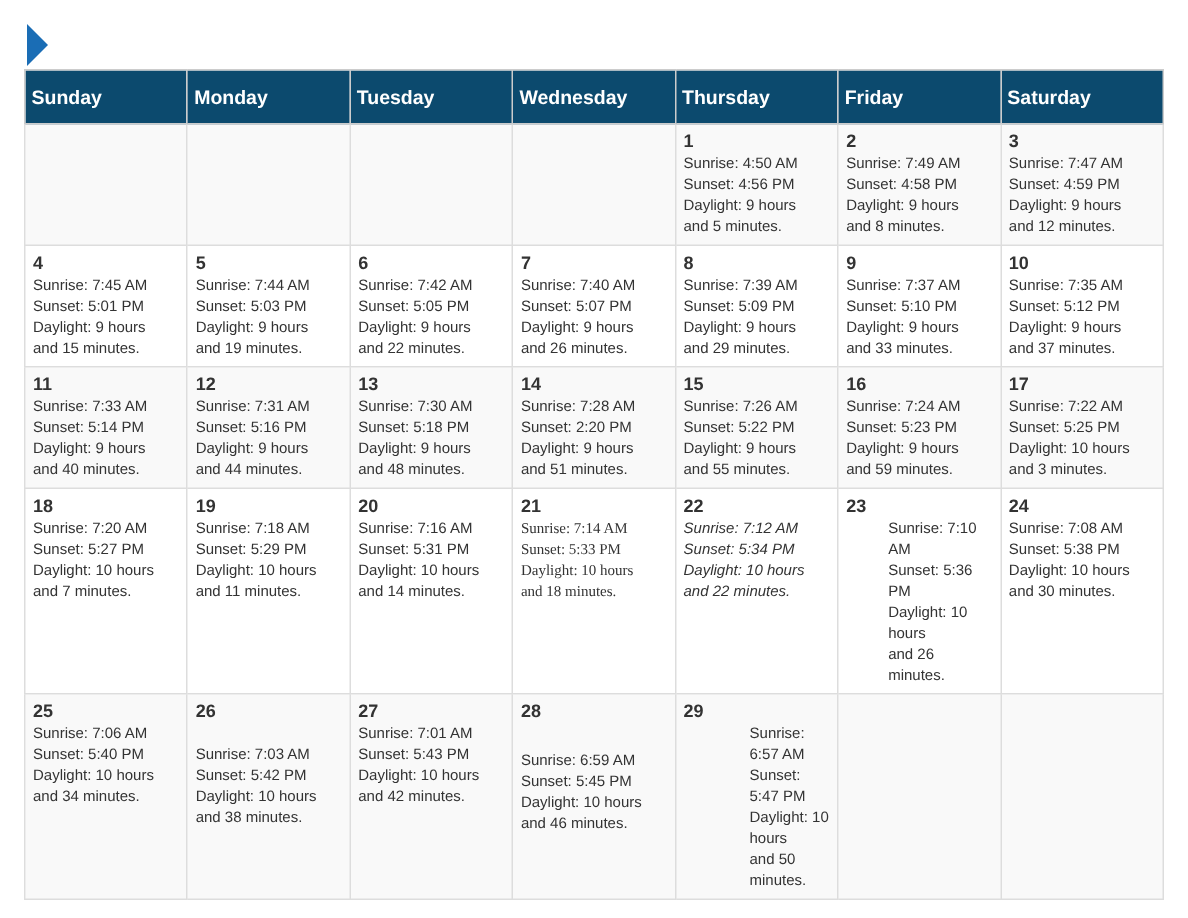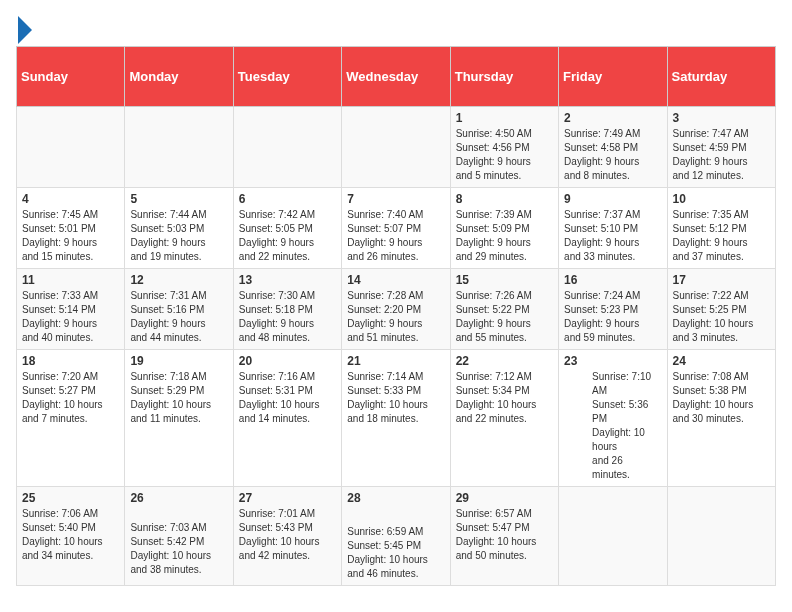--- a/index.html
+++ b/index.html
@@ -49,25 +49,25 @@
       font-size: 16px;
       color: #444;
       margin-top: 2px;
     }
     .calendar-table {
       width: 100%;
       border-collapse: collapse;
       margin-top: 8px;
     }
     .calendar-table th {
-      background-color: #ef4444;
+      background-color: #0c4a6e;
       color: #fff;
       font-size: 13px;
       font-weight: bold;
-      padding: 22px 4px;
+      padding: 10px 4px;
       text-align: left;
       border: 1px solid #ccc;
     }
     .calendar-table td {
       vertical-align: top;
       border: 1px solid #ddd;
       padding: 4px 5px;
       font-size: 10.5px;
       color: #333;
       height: 80px;
@@ -273,28 +273,28 @@
         </td>
         <td>
           <span class="day-number">20</span>
           <div class="day-info" style="white-space: pre-line;">Sunrise: 7:16 AM
 Sunset: 5:31 PM
 Daylight: 10 hours
 and 14 minutes.</div>
         </td>
         <td>
           <span class="day-number">21</span>
-          <div class="day-info" style="white-space: pre-line;">Sunrise: 7:14 AM
+          <div class="day-info" style="white-space: pre-line; font-family: Liberation Serif, serif;">Sunrise: 7:14 AM
 Sunset: 5:33 PM
 Daylight: 10 hours
 and 18 minutes.</div>
         </td>
         <td>
           <span class="day-number">22</span>
-          <div class="day-info" style="white-space: pre-line;">Sunrise: 7:12 AM
+          <div class="day-info" style="white-space: pre-line; font-style: italic;">Sunrise: 7:12 AM
 Sunset: 5:34 PM
 Daylight: 10 hours
 and 22 minutes.</div>
         </td>
         <td>
           <span class="day-number">23</span>
           <div class="day-info" style="white-space: pre-line; margin-left: 28px;">Sunrise: 7:10 AM
 Sunset: 5:36 PM
 Daylight: 10 hours
 and 26 minutes.</div>
@@ -331,21 +331,21 @@
         </td>
         <td>
           <span class="day-number">28</span>
           <div class="day-info" style="white-space: pre-line; margin-top: 20px;">Sunrise: 6:59 AM
 Sunset: 5:45 PM
 Daylight: 10 hours
 and 46 minutes.</div>
         </td>
         <td>
           <span class="day-number">29</span>
-          <div class="day-info" style="white-space: pre-line;">Sunrise: 6:57 AM
+          <div class="day-info" style="white-space: pre-line; margin-left: 44px;">Sunrise: 6:57 AM
 Sunset: 5:47 PM
 Daylight: 10 hours
 and 50 minutes.</div>
         </td>
         <td class="empty-cell"></td>
         <td class="empty-cell"></td>
       </tr>
     </tbody>
 </table>
 

